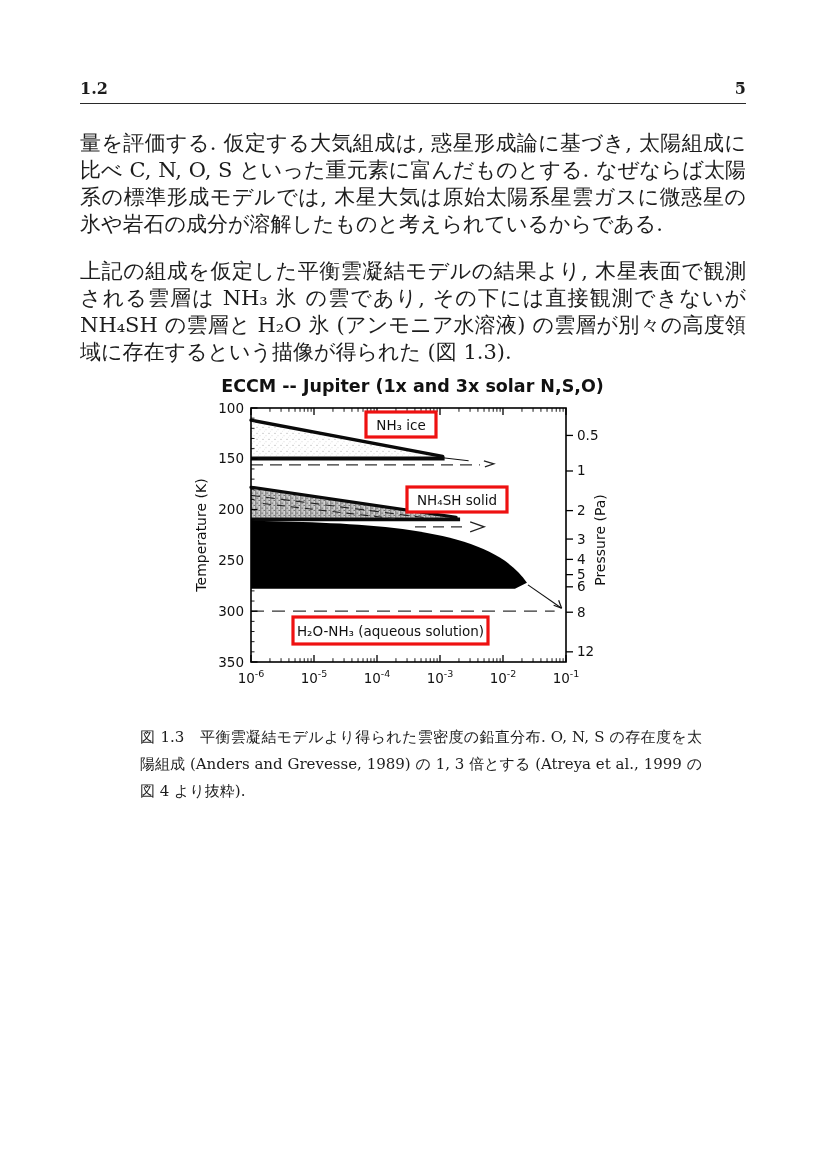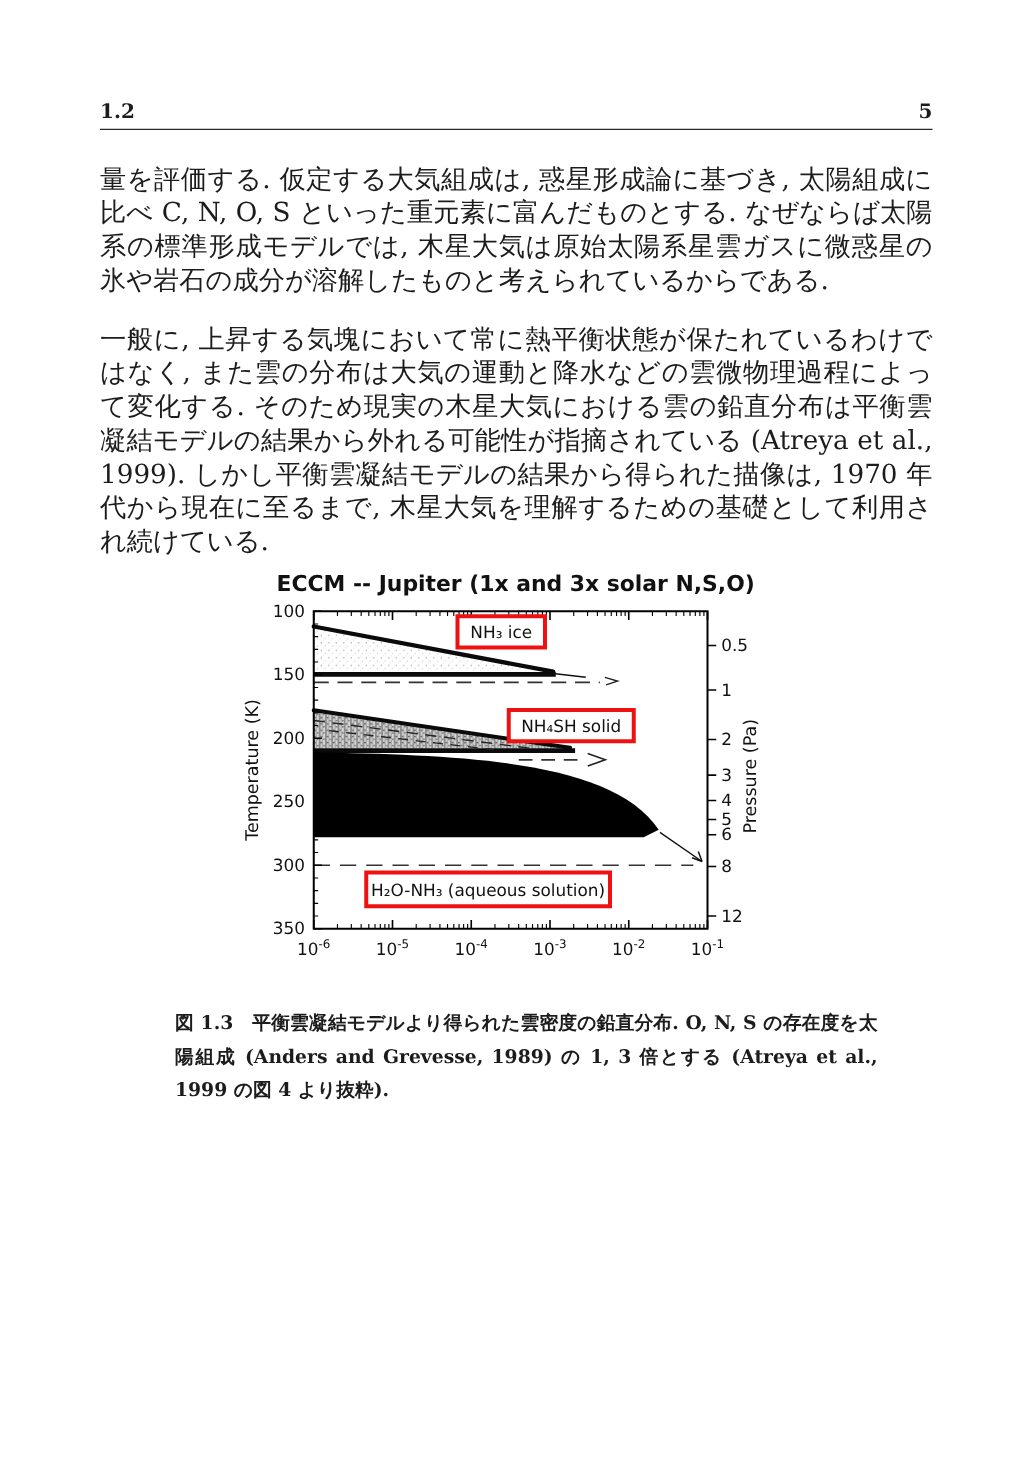--- a/index.html
+++ b/index.html
@@ -38,37 +38,36 @@
   svg text {
     font-family: "DejaVu Sans", "Liberation Sans", sans-serif;
     fill: #111111;
   }
   .fig-caption {
     margin: 20px 0 0 60px;
     width: 562px;
     font-size: 15px;
     line-height: 27px;
     text-align: justify;
-    font-weight: bold;
   }
 </style>
 </head>
 <body>
 
 <div class="content">
 
   <div class="page-header">
     <span class="left-group">
       <span class="sec-num">1.2</span>
     </span>
     <span>5</span>
   </div>
 
   <p class="body-text first-par">量を評価する. 仮定する大気組成は, 惑星形成論に基づき, 太陽組成に比べ C, N, O, S といった重元素に富んだものとする. なぜならば太陽系の標準形成モデルでは, 木星大気は原始太陽系星雲ガスに微惑星の氷や岩石の成分が溶解したものと考えられているからである.</p>
-  <p class="body-text">一般に, 上昇する気塊において常に熱平衡状態が保たれているわけではなく, また雲の分布は大気の運動と降水などの雲微物理過程によって変化する. そのため現実の木星大気における雲の鉛直分布は平衡雲凝結モデルの結果から外れる可能性が指摘されている (Atreya et al., 1999). しかし平衡雲凝結モデルの結果から得られた描像は, 1970 年代から現在に至るまで, 木星大気を理解するための基礎として利用され続けている.</p>
+  <p class="body-text">上記の組成を仮定した平衡雲凝結モデルの結果より, 木星表面で観測される雲層は NH₃ 氷 の雲であり, その下には直接観測できないが NH₄SH の雲層と H₂O 氷 (アンモニア水溶液) の雲層が別々の高度領域に存在するという描像が得られた (図 1.3).</p>
 
   <div class="figure-block">
     <svg id="eccm-svg" width="435" height="332" viewBox="0 0 435 332" xmlns="http://www.w3.org/2000/svg">
         <defs>
           <pattern id="stip-light" width="6" height="6" patternUnits="userSpaceOnUse">
             <rect x="0" y="0" width="6" height="6" fill="#ffffff"></rect>
             <circle cx="1" cy="1.3" r="0.55" fill="#9c9c9c"></circle>
             <circle cx="4" cy="3.8" r="0.45" fill="#b2b2b2"></circle>
             <circle cx="2.6" cy="5.2" r="0.35" fill="#c6c6c6"></circle>
           </pattern>

